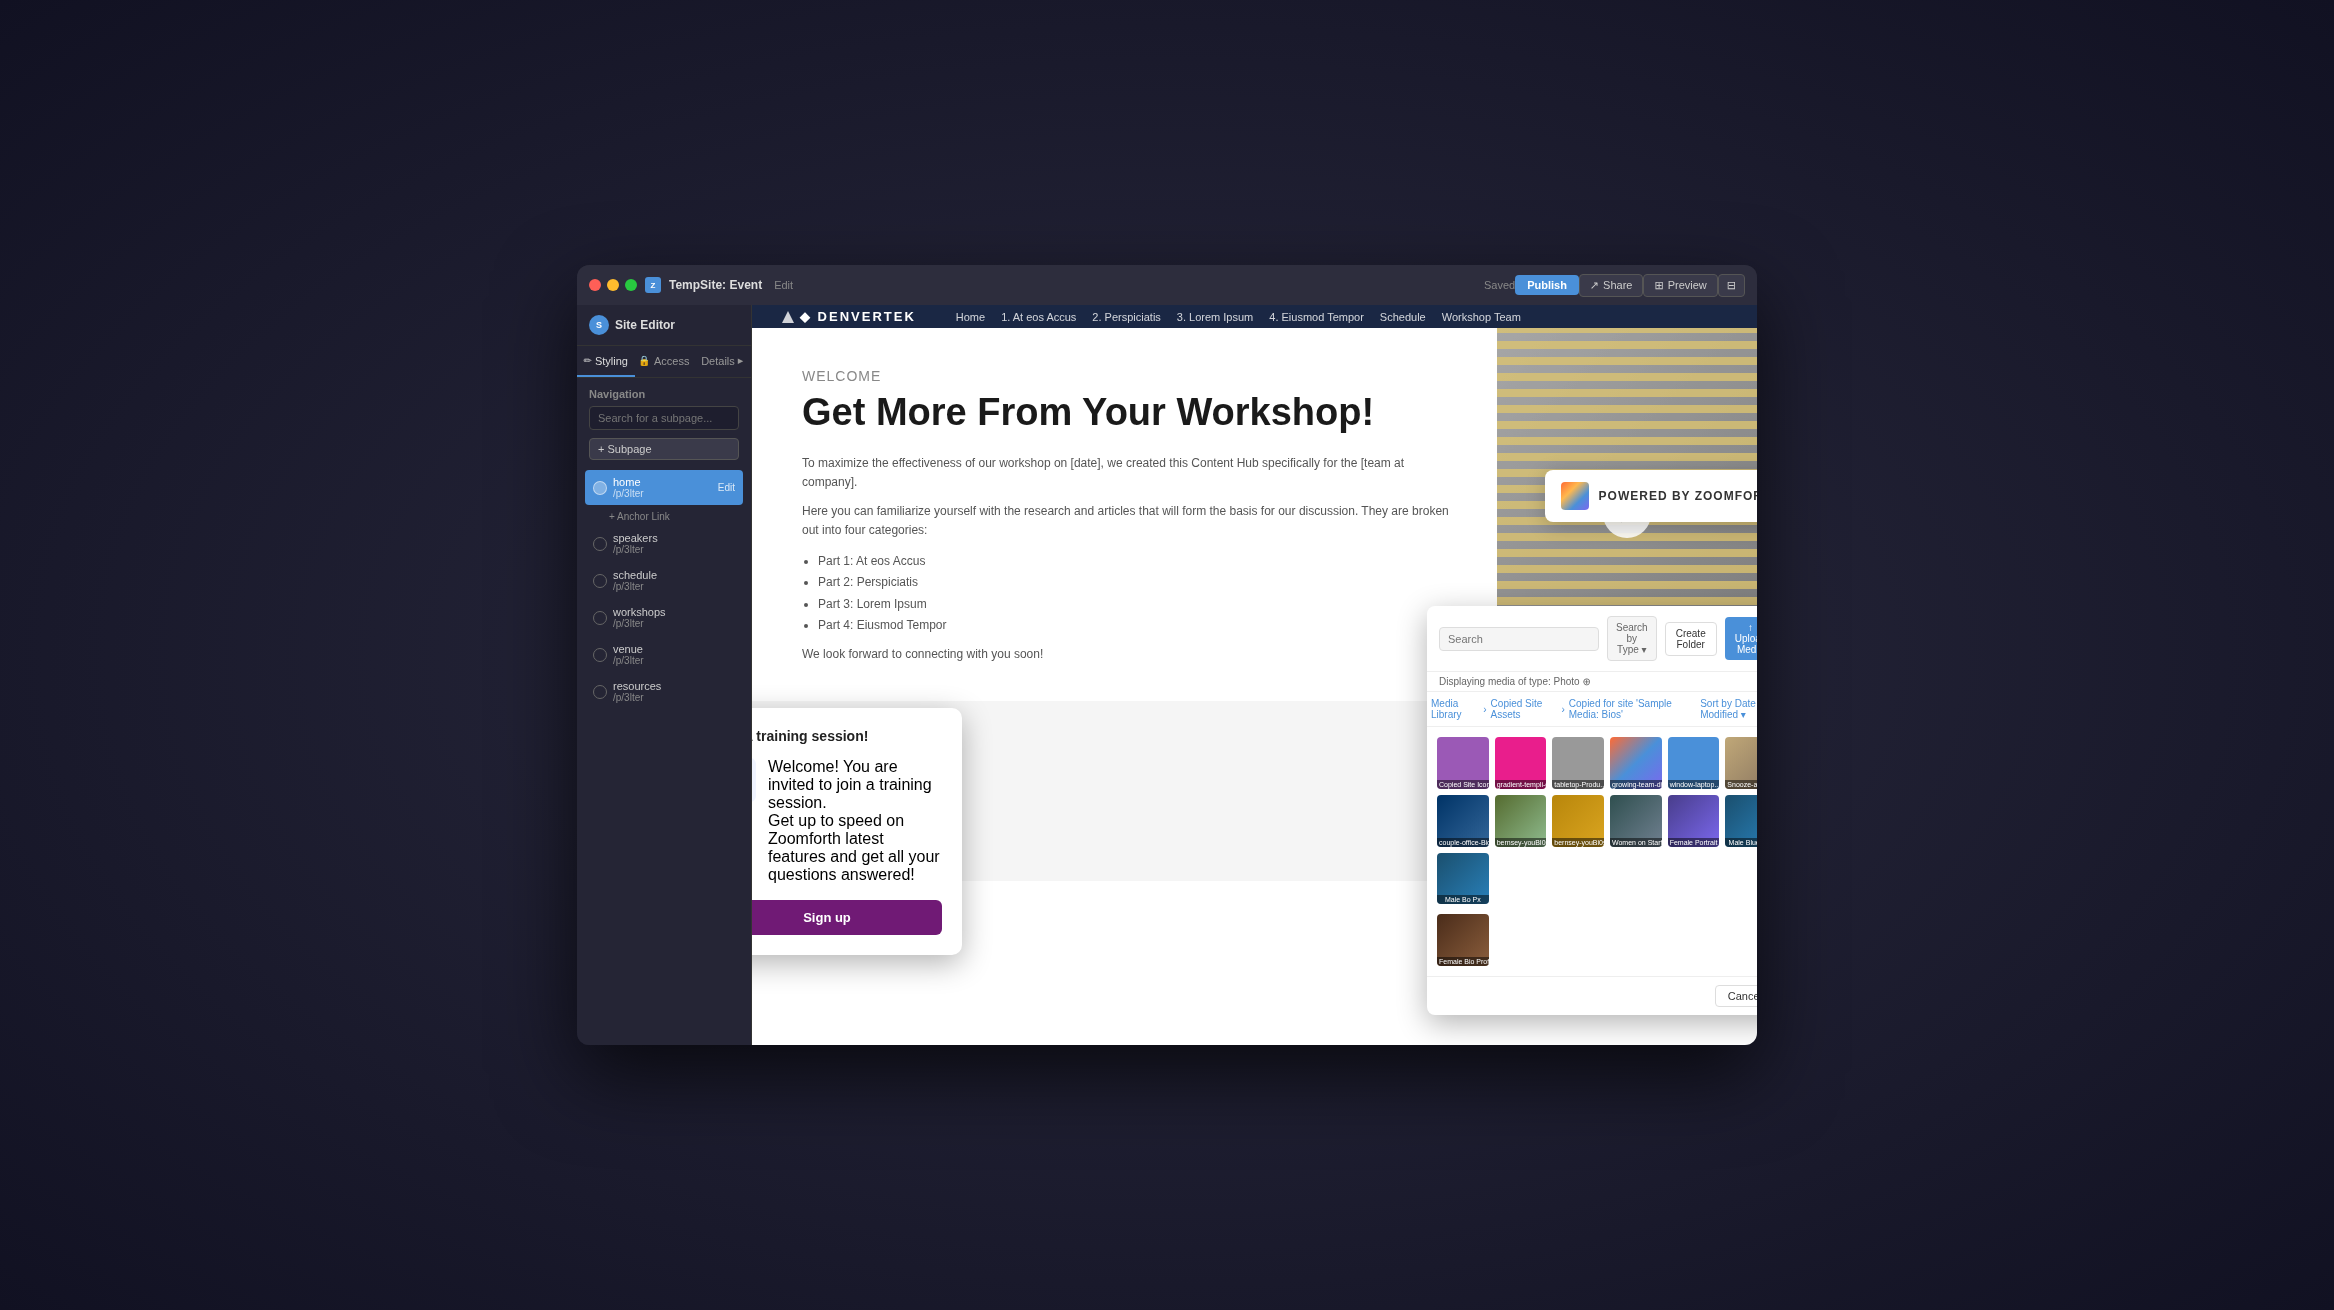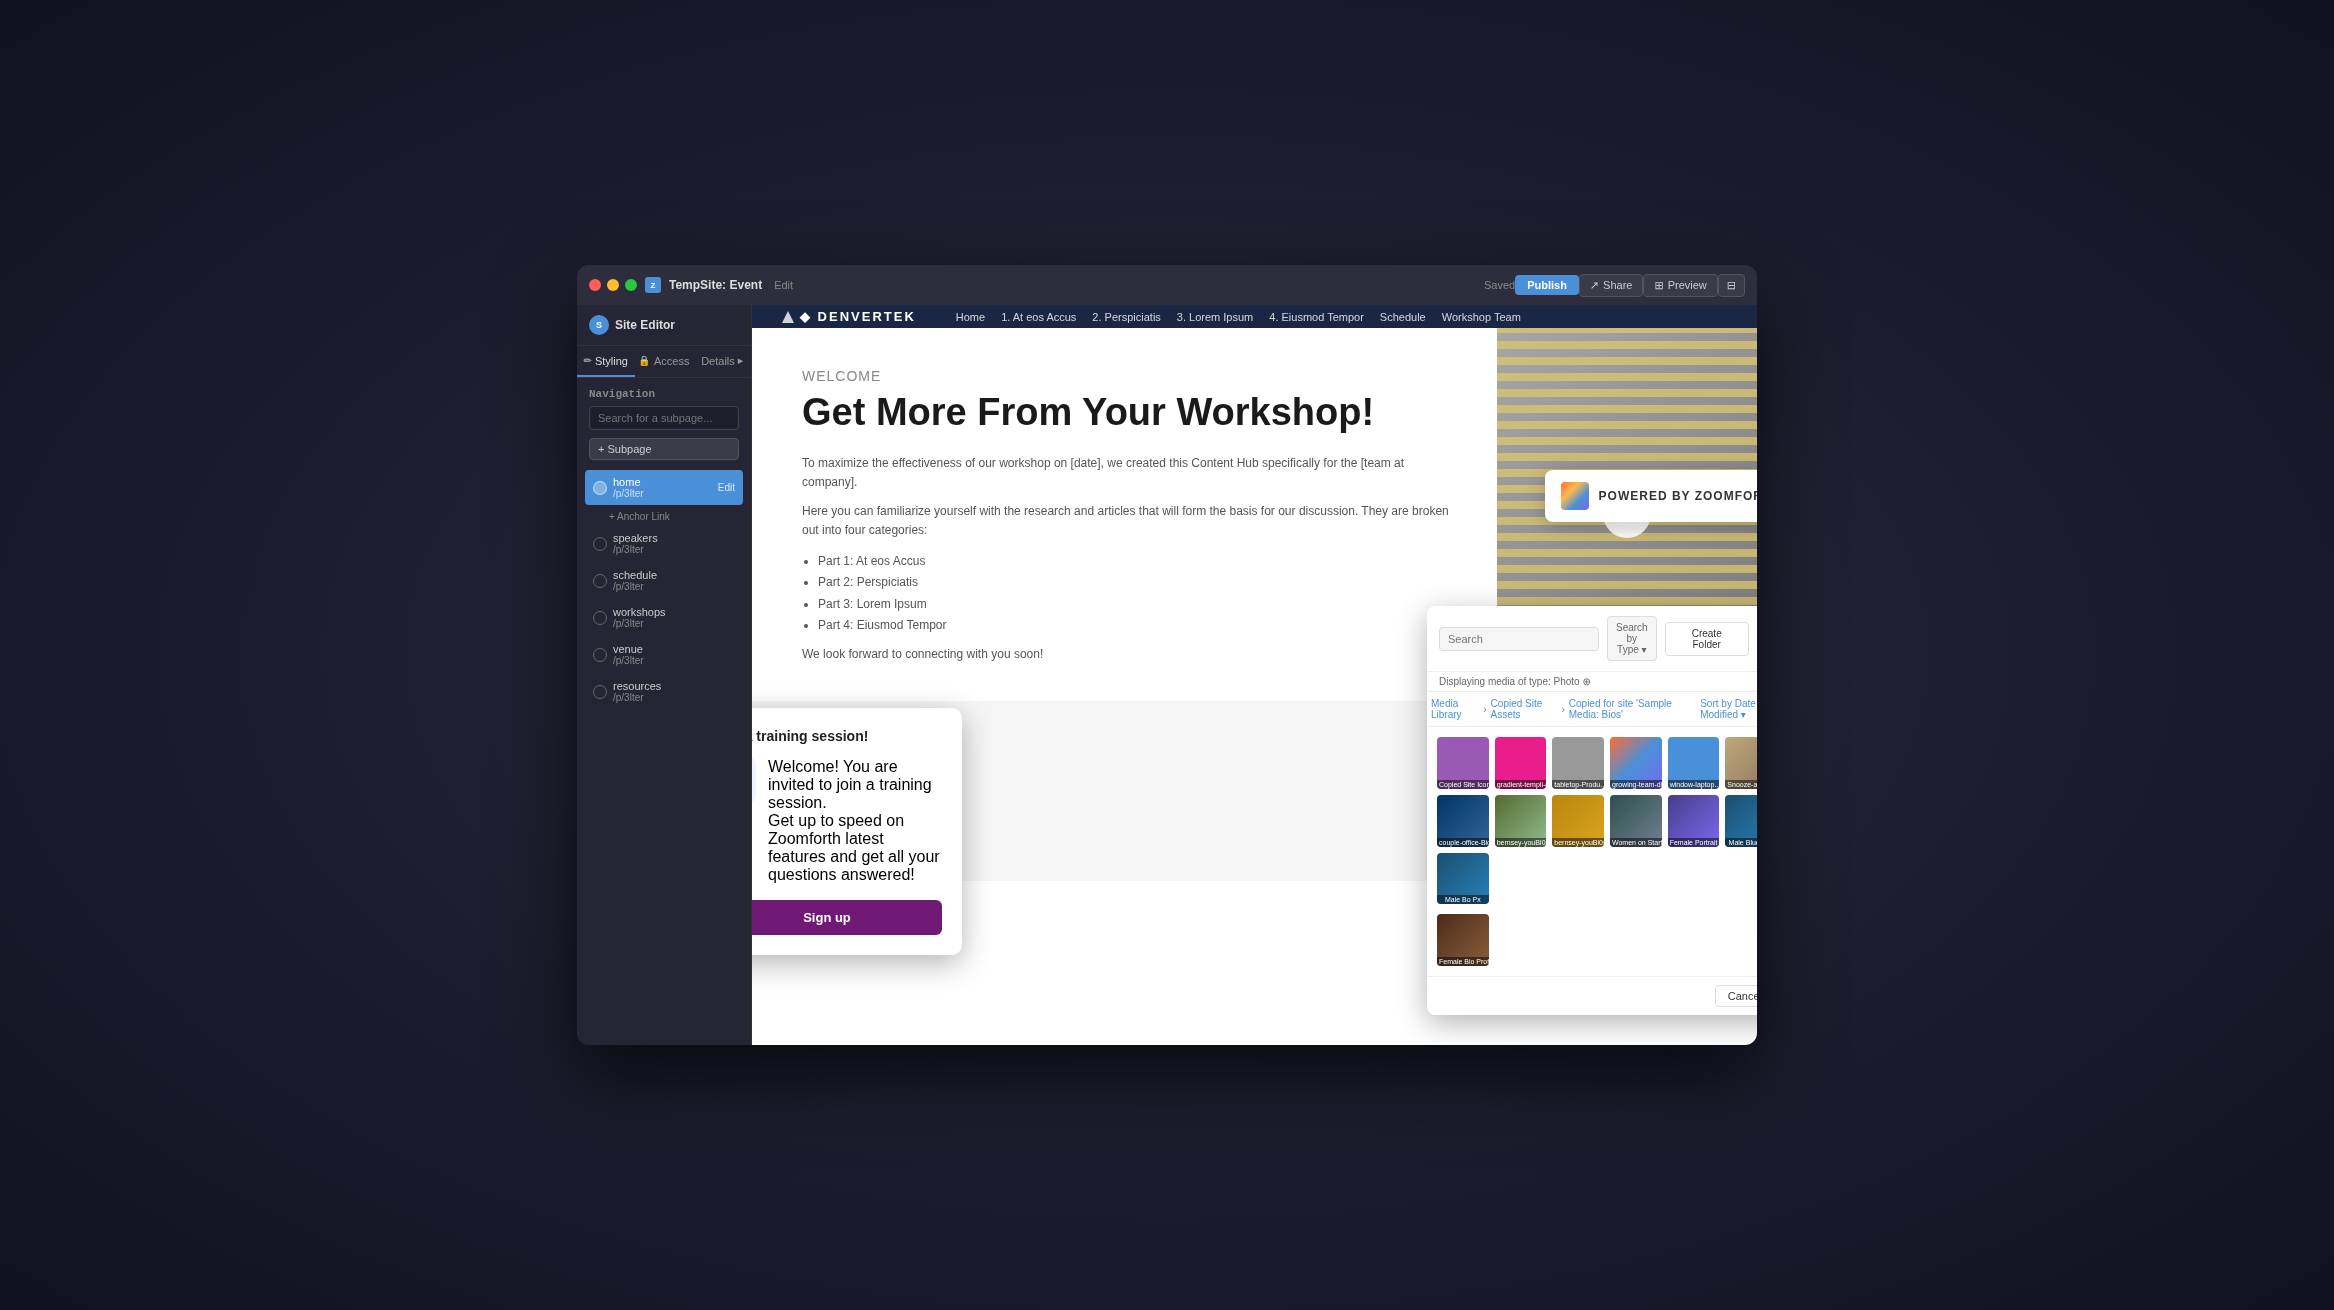--- a/index.html
+++ b/index.html
@@ -130,21 +130,21 @@
       border-bottom: 2px solid transparent;
       display: flex; align-items: center; justify-content: center; gap: 3px;
     }
     .sidebar-tab.active {
       color: #ddd;
       border-bottom: 2px solid #4a90d9;
     }
     .tab-icon { font-size: 10px; }
 
     .nav-section { padding: 10px 12px; }
-    .nav-label { color: #888; font-size: 11px; font-weight: 600; margin-bottom: 6px; font-family: Liberation Mono, monospace; }
+    .nav-label { color: #888; font-size: 11px; font-weight: 600; margin-bottom: 6px; }
     .nav-search {
       width: 100%;
       background: #1e1e2e;
       border: 1px solid #444;
       border-radius: 4px;
       padding: 5px 8px;
       color: #ccc;
       font-size: 11px;
       margin-bottom: 8px;
     }
@@ -398,21 +398,21 @@
       border: 1px solid #ddd;
       border-radius: 4px;
       padding: 5px 8px;
       font-size: 10px;
       color: #666;
       cursor: pointer;
     }
     .ml-btn-folder {
       background: white;
       border: 1px solid #ddd;
-      padding: 5px 26px;
+      padding: 5px 10px;
       border-radius: 4px;
       font-size: 10px;
       color: #333;
       cursor: pointer;
     }
     .ml-btn-upload {
       background: #4a90d9;
       color: white;
       border: none;
       padding: 5px 10px;

